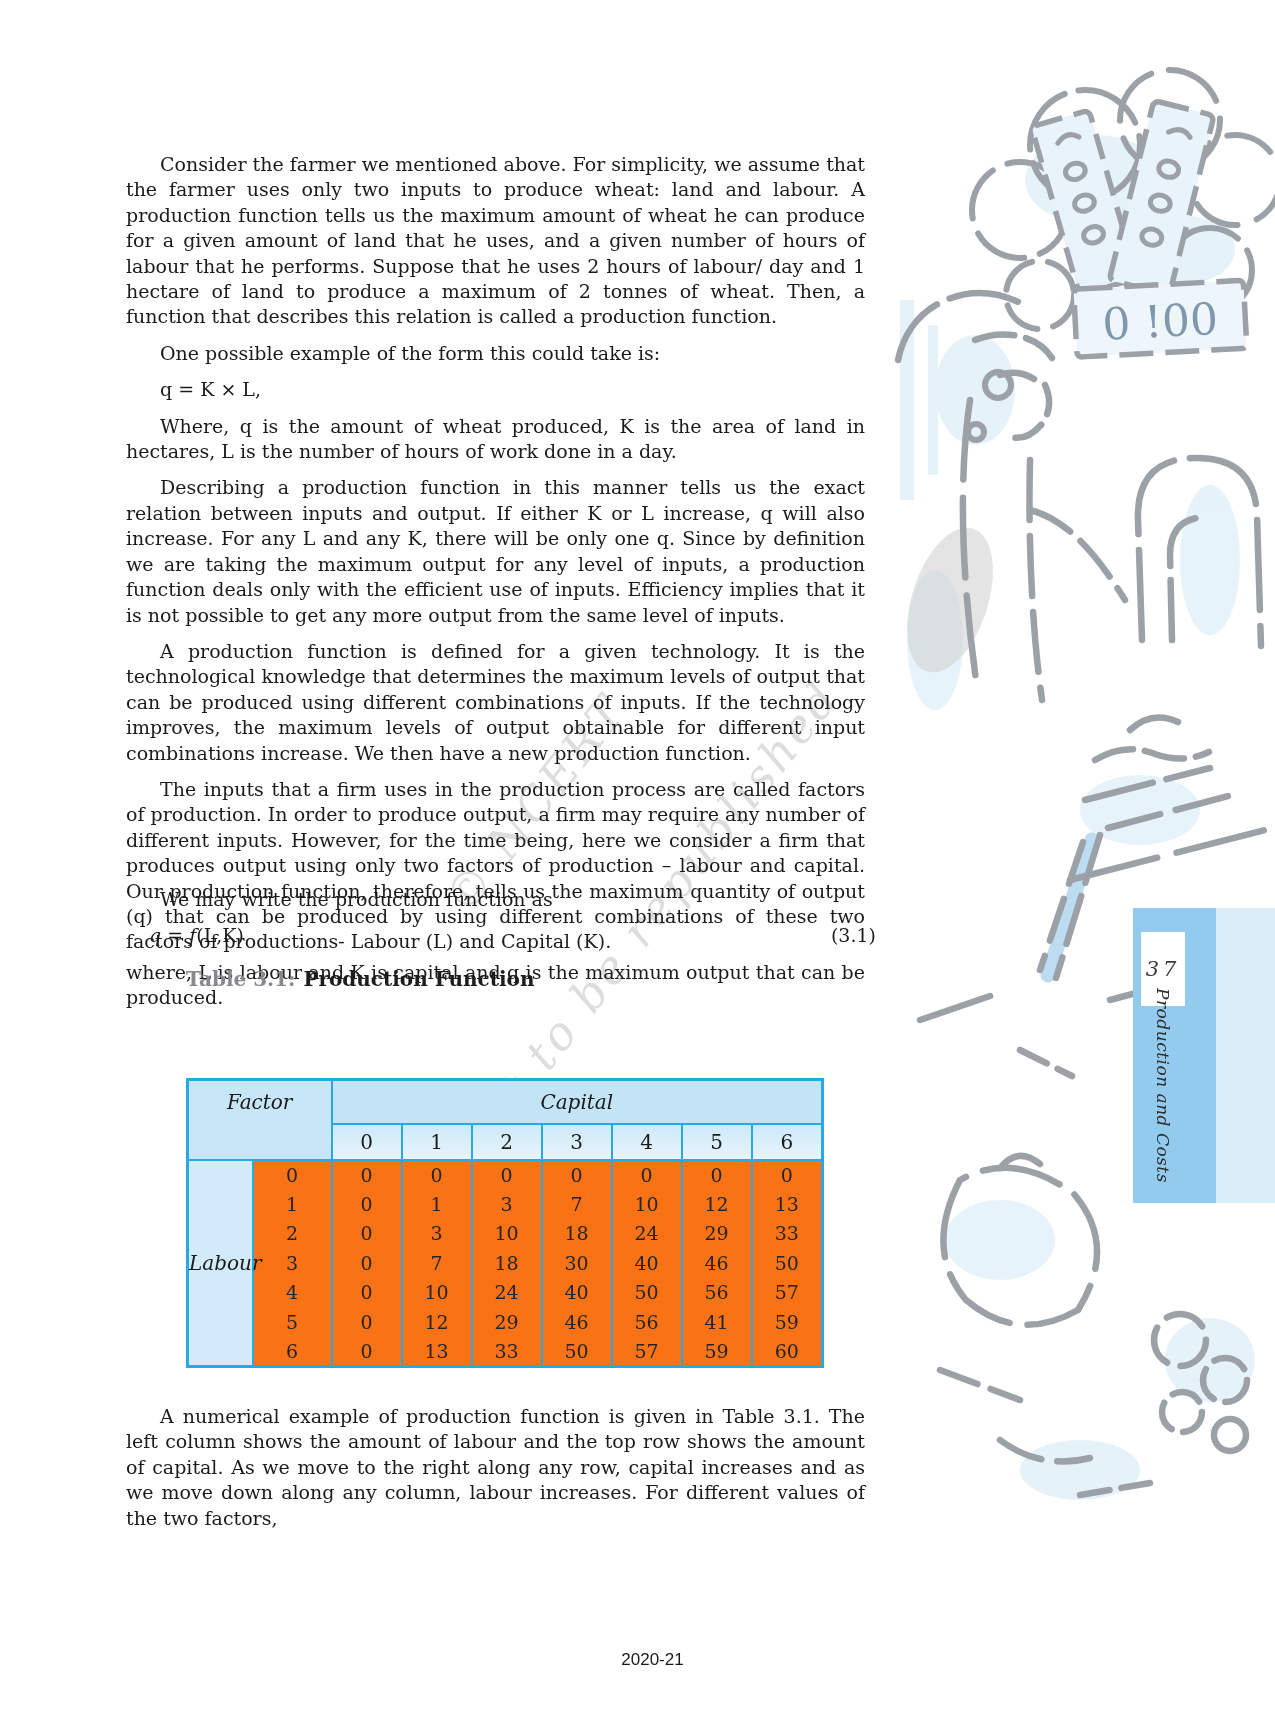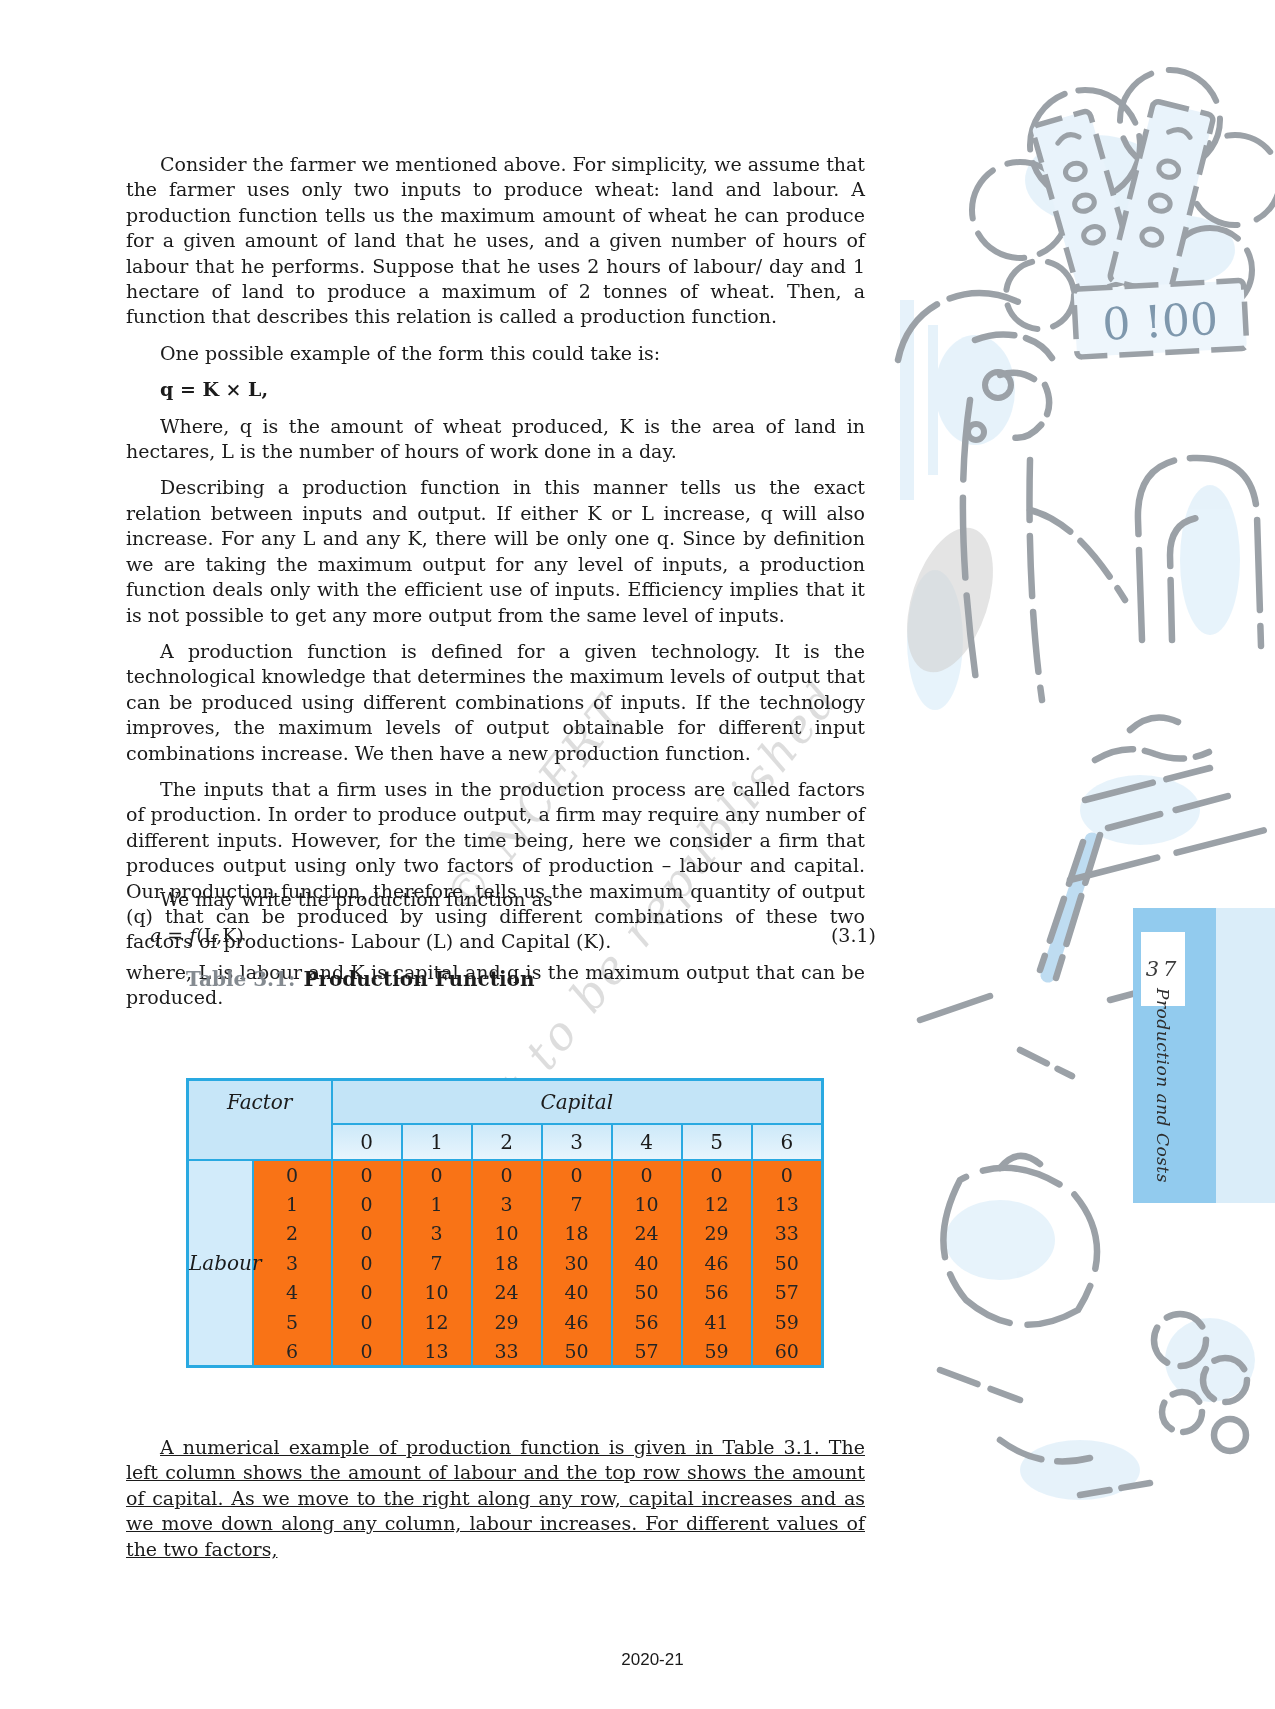--- a/index.html
+++ b/index.html
@@ -4,24 +4,24 @@
 <style>
   html,body { margin:0; padding:0; background:#ffffff; }
   .page { position:relative; width:1275px; height:1709px; background:#ffffff; overflow:hidden;
           font-family:"DejaVu Serif", serif; color:#1b1b1b; }
 
   
   .text-col { position:absolute; left:115px; width:761px; font-size:19px; line-height:25.4px;
               text-align:justify; z-index:3; }
   #blockA { top:141px; }
   #blockB { top:876px; }
-  #blockC { top:1424px;text-decoration:underline; }
+  #blockC { top:1393px; }
   .para { margin:11px; }
   .indent { text-indent:34px; }
-  .eqline { text-indent:34px;font-weight:bold; }
+  .eqline { text-indent:34px; }
   .eqrow { display:flex; justify-content:space-between; padding-left:34px; }
   .eqrow i { font-style:italic; }
 
   
   .wm { position:absolute; font-style:italic; color:#c3c3c3; opacity:.55; white-space:nowrap;
         transform-origin:0 50%; z-index:1; letter-spacing:4px; font-size:46px; }
   .wm1 { left:455px; top:880px; transform:rotate(-52deg); }
   .wm2 { left:470px; top:1120px; transform:rotate(-52deg); }
 
   

